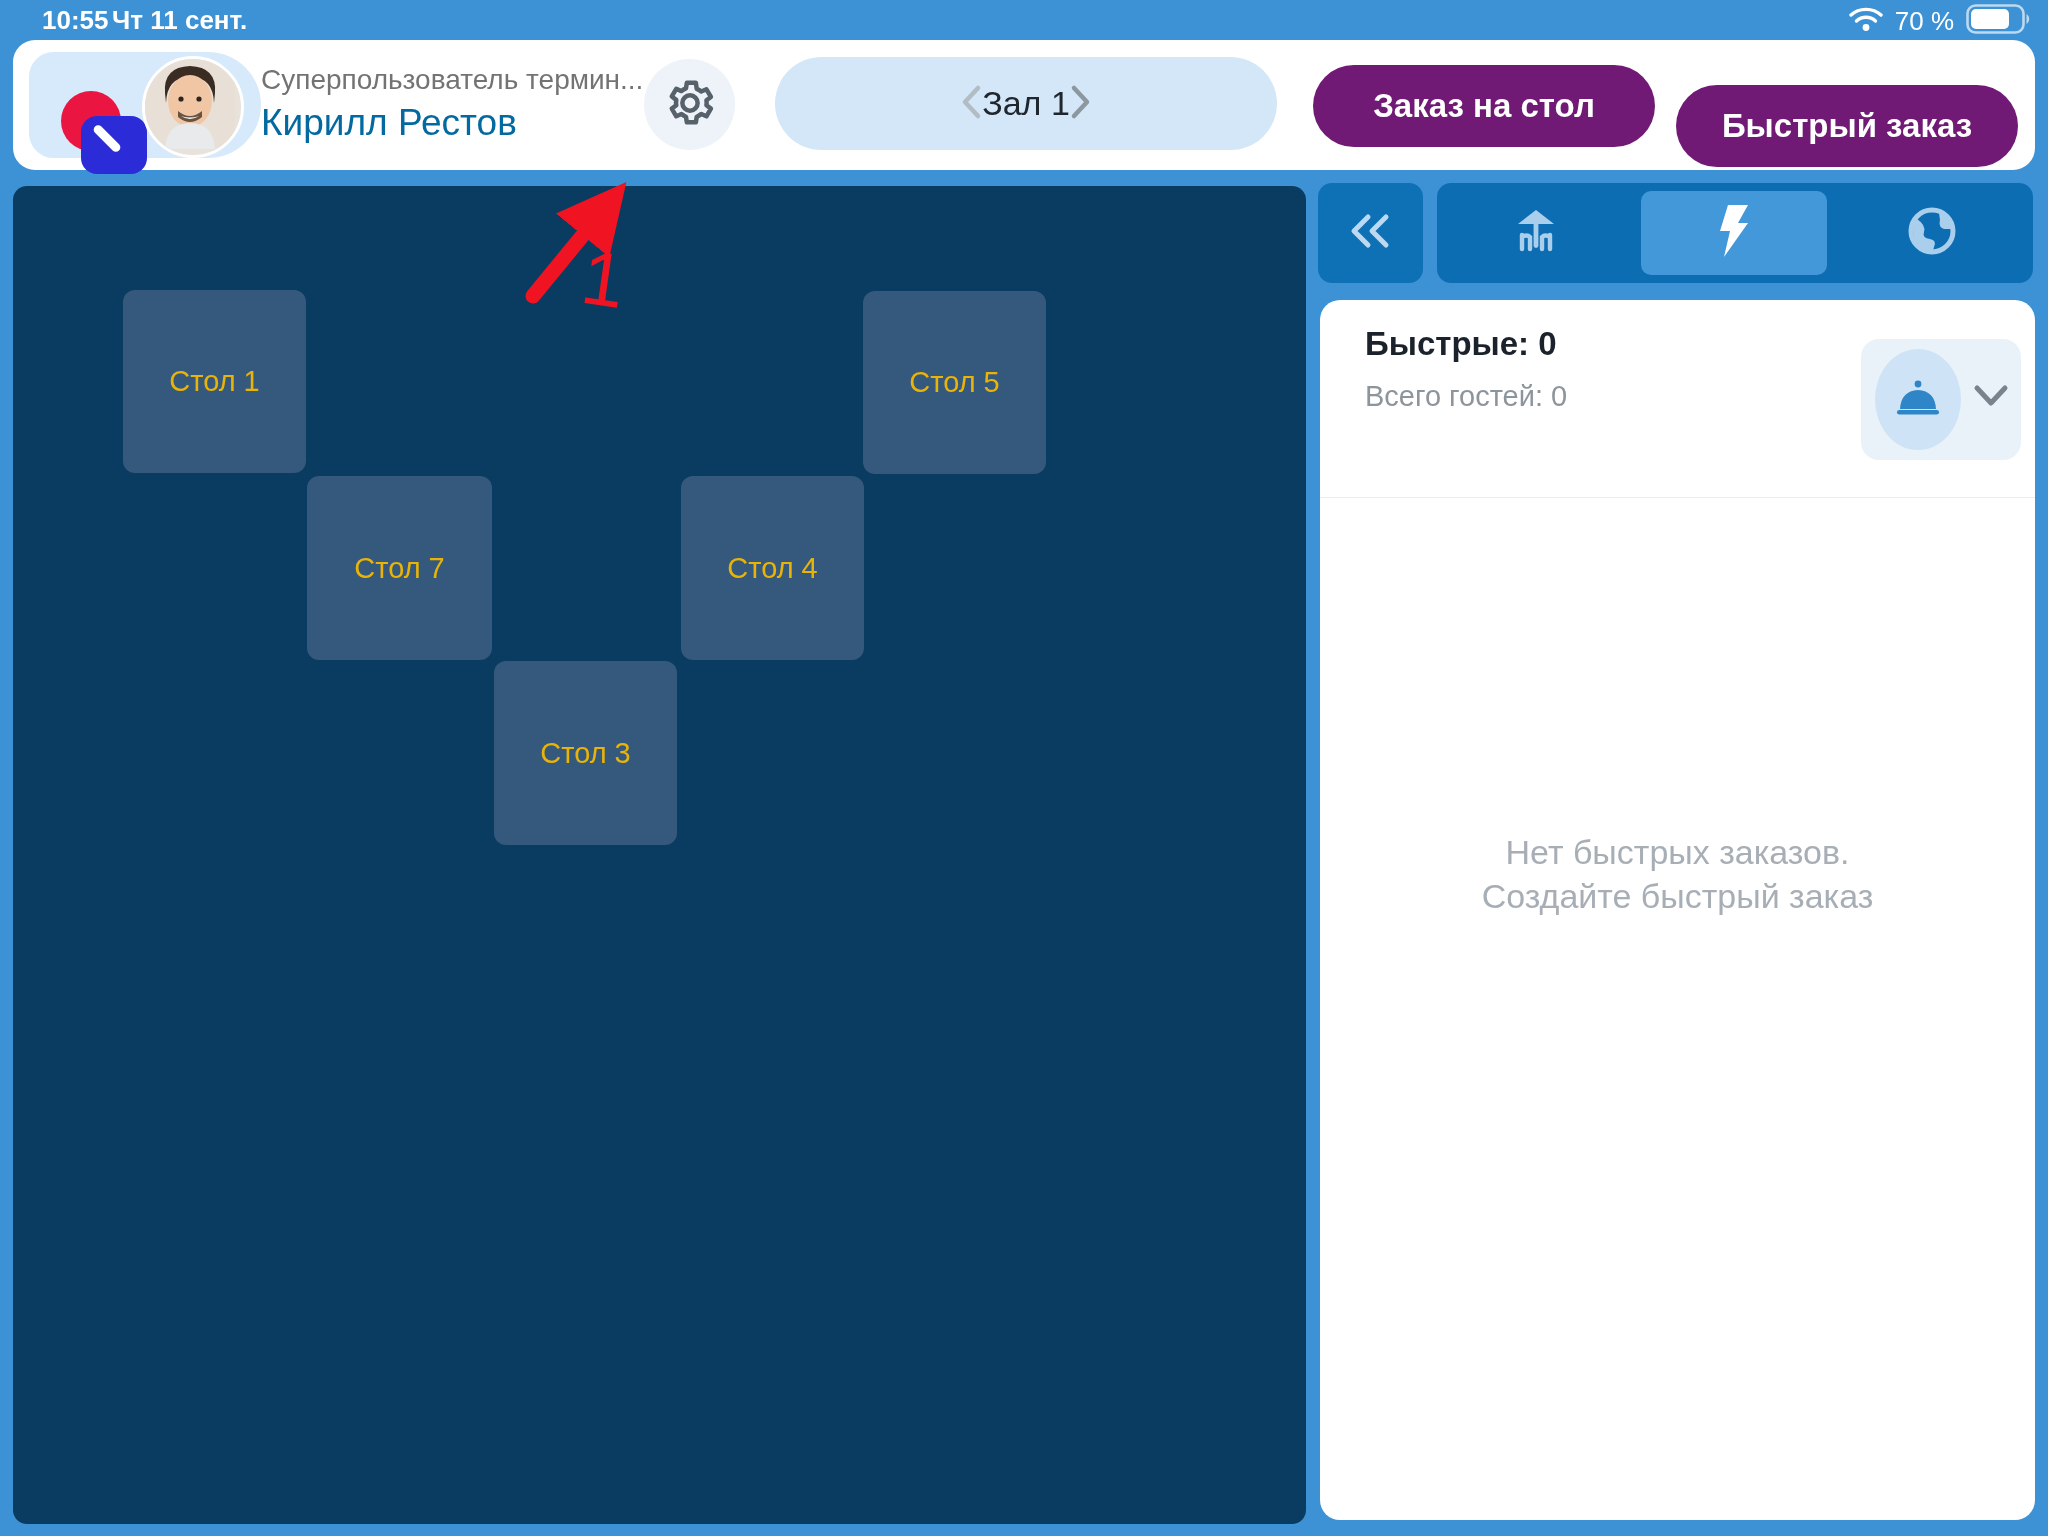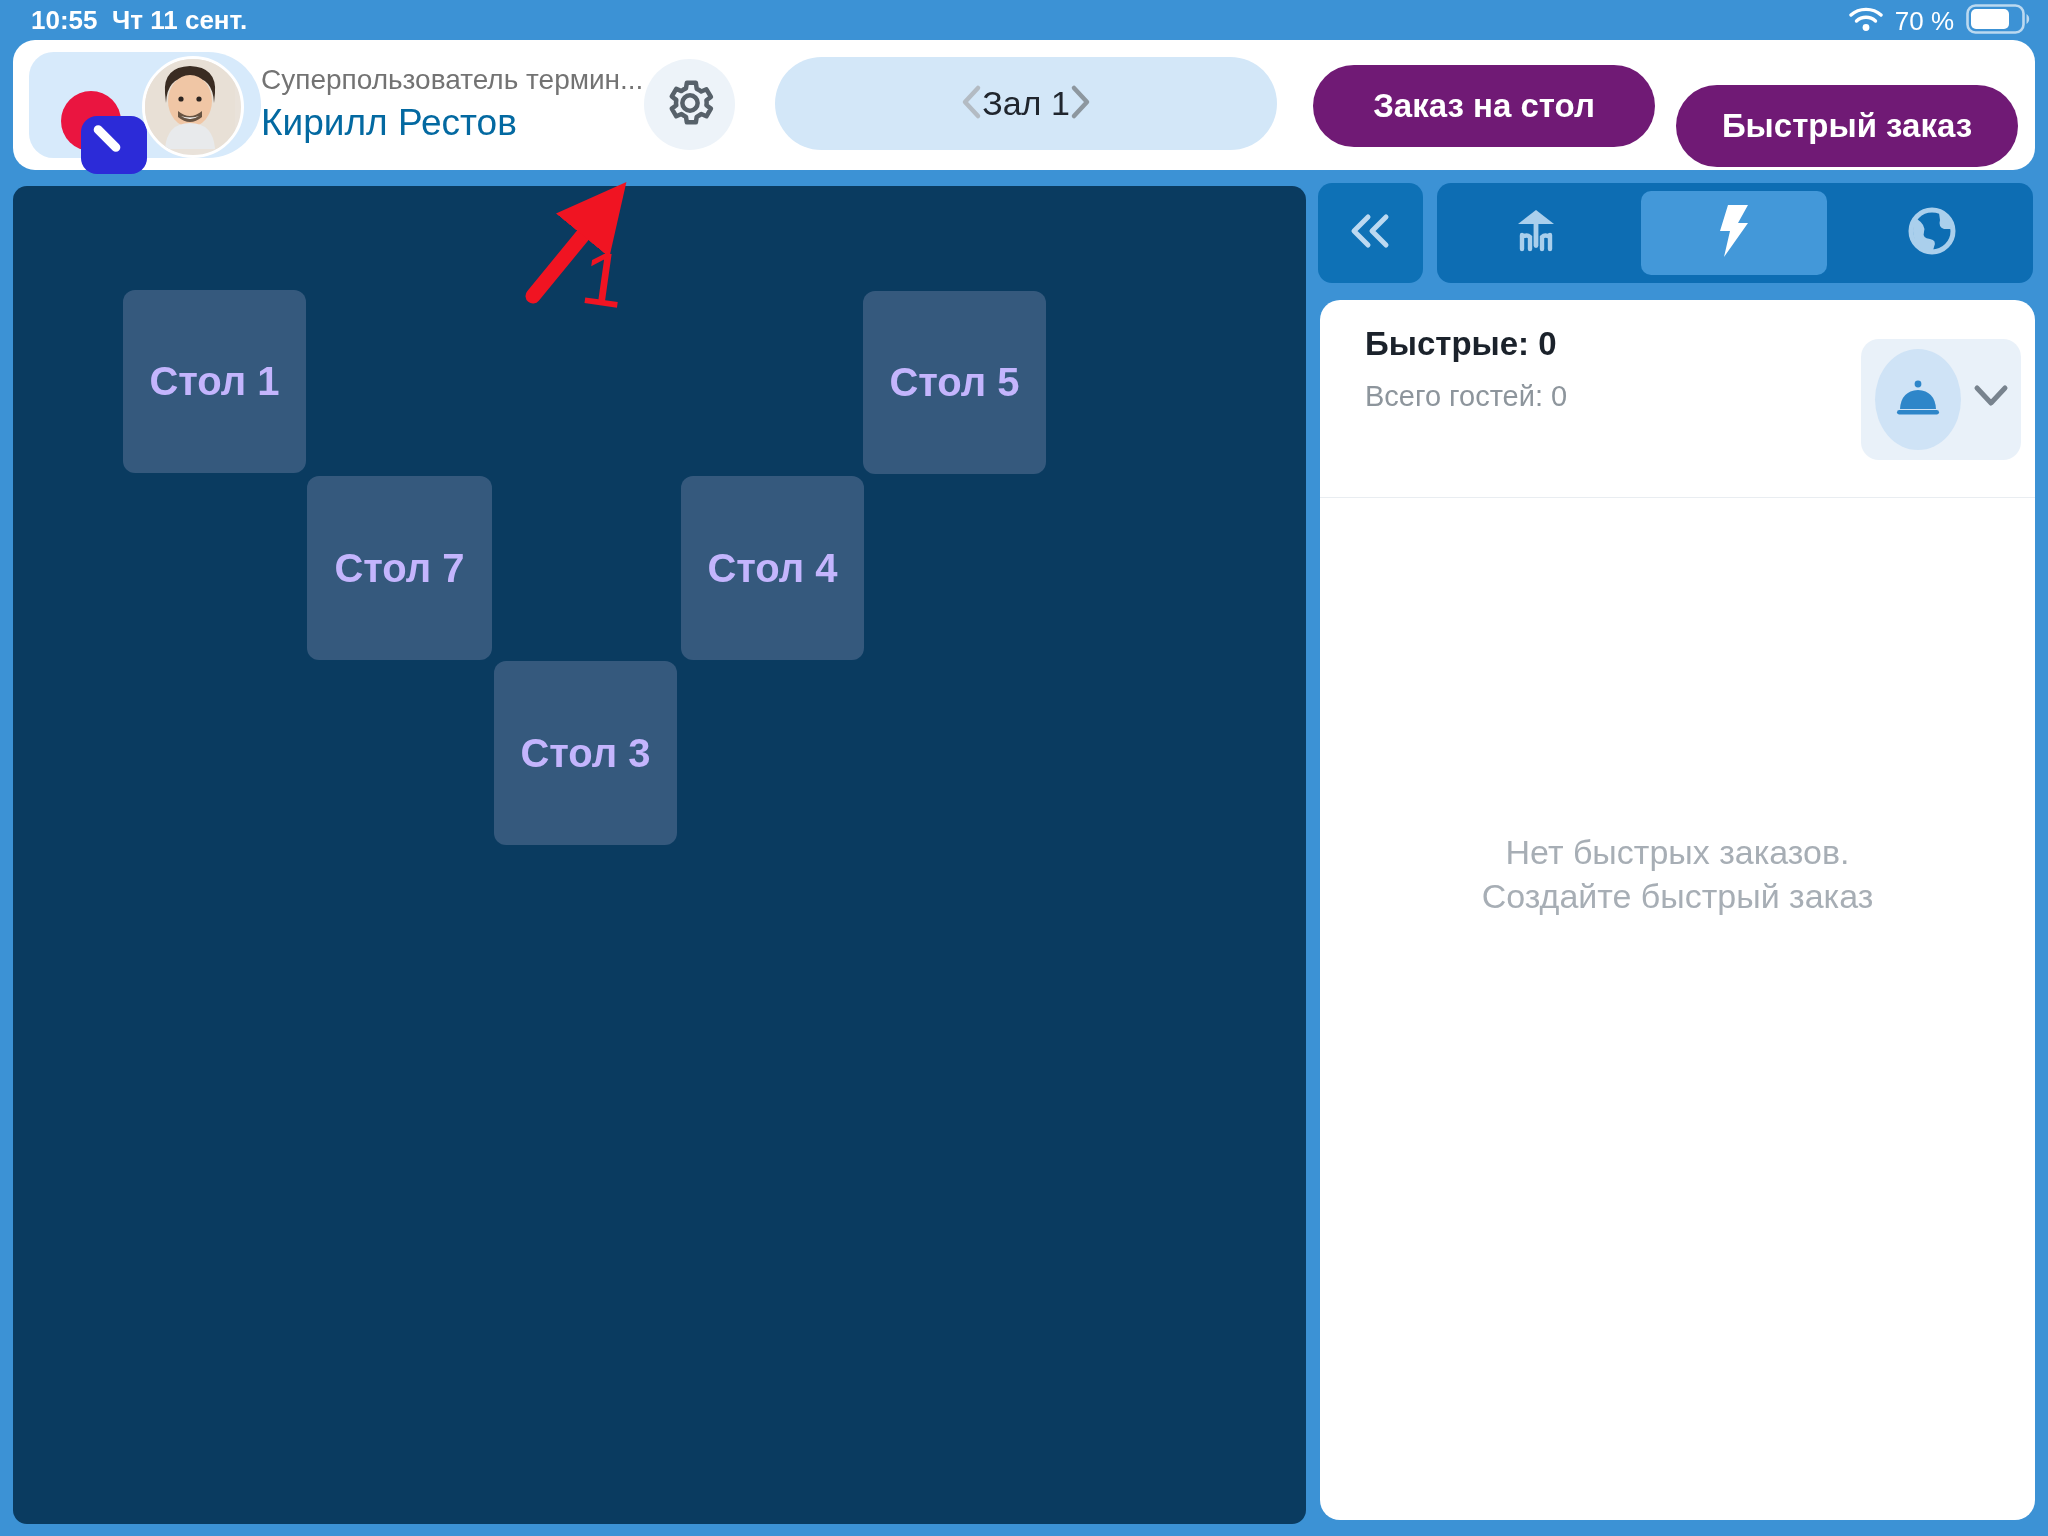--- a/index.html
+++ b/index.html
@@ -2,21 +2,21 @@
 <html><head>
 <meta charset="utf-8">
 <style>
   html,body{margin:0;padding:0;}
   body{font-family:"Liberation Sans",sans-serif;background:#3c92d5;}
   #canvas{position:relative;width:2048px;height:1536px;background:#3c92d5;overflow:hidden;}
   .abs{position:absolute;}
 
   
   .statusbar{left:0;top:0;width:2048px;height:40px;color:#ffffff;}
-  .sb-time{left:31px;top:5px;font-size:26px;font-weight:700;}
+  .sb-time{left:42px;top:5px;font-size:26px;font-weight:700;}
   .sb-date{left:112px;top:5px;font-size:26px;font-weight:700;}
   .sb-right{right:16px;top:4px;display:flex;align-items:center;gap:12px;}
   .sb-batt-text{font-size:26px;font-weight:400;}
 
   
   .header{left:13px;top:40px;width:2022px;height:130px;background:#ffffff;border-radius:22px;}
   .logo-chip{left:16px;top:12px;width:232px;height:106px;background:#d7eafb;border-radius:26px 56px 56px 26px;}
   .logo-red{left:32px;top:39px;width:60px;height:60px;border-radius:50%;background:#ea1540;}
   .logo-blue{left:52px;top:64px;width:66px;height:58px;border-radius:16px;background:#2c2bd8;}
   .logo-pen{left:66px;top:70px;width:34px;height:9px;background:#ffffff;border-radius:5px;transform:rotate(45deg);transform-origin:left center;}
@@ -25,21 +25,21 @@
   .name{left:248px;top:62px;font-size:37px;font-weight:400;color:#0369a1;}
   .gear-btn{left:631px;top:19px;width:91px;height:91px;border-radius:50%;background:#edf3f9;display:flex;align-items:center;justify-content:center;}
   .hall-pill{left:762px;top:17px;width:502px;height:93px;background:#d3e7f8;border-radius:47px;display:flex;align-items:center;justify-content:center;padding:0 34px;box-sizing:border-box;}
   .hall-label{font-size:34px;color:#20262e;}
   .green-btn{top:25px;height:82px;border-radius:41px;background:#701a75;color:#ffffff;font-size:33px;font-weight:700;display:flex;align-items:center;justify-content:center;}
   .btn-table{left:1300px;width:342px;}
   .btn-quick{left:1663px;width:342px;margin-top:20px;}
 
   
   .floor{left:13px;top:186px;width:1293px;height:1338px;background:#0a3b60;border-radius:14px;}
-  .table{background:#35597d;border-radius:12px;color:#c4b5fd;font-size:40px;font-weight:700;display:flex;align-items:center;justify-content:center;}
+  .table{background:#35597d;border-radius:12px;color:#eab308;font-size:29px;font-weight:400;display:flex;align-items:center;justify-content:center;}
   .t1{left:110px;top:104px;width:183px;height:183px;}
   .t2{left:294px;top:290px;width:185px;height:184px;}
   .t3{left:481px;top:475px;width:183px;height:184px;}
   .t4{left:668px;top:290px;width:183px;height:184px;}
   .t5{left:850px;top:105px;width:183px;height:183px;}
 
   
   .collapse-btn{left:1318px;top:183px;width:105px;height:100px;background:#0e71b6;border-radius:14px;display:flex;align-items:center;justify-content:center;}
   .tool-group{left:1437px;top:183px;width:596px;height:100px;background:#0d6db3;border-radius:14px;display:flex;}
   .tool-slot{width:198px;height:100px;display:flex;align-items:center;justify-content:center;position:relative;}

